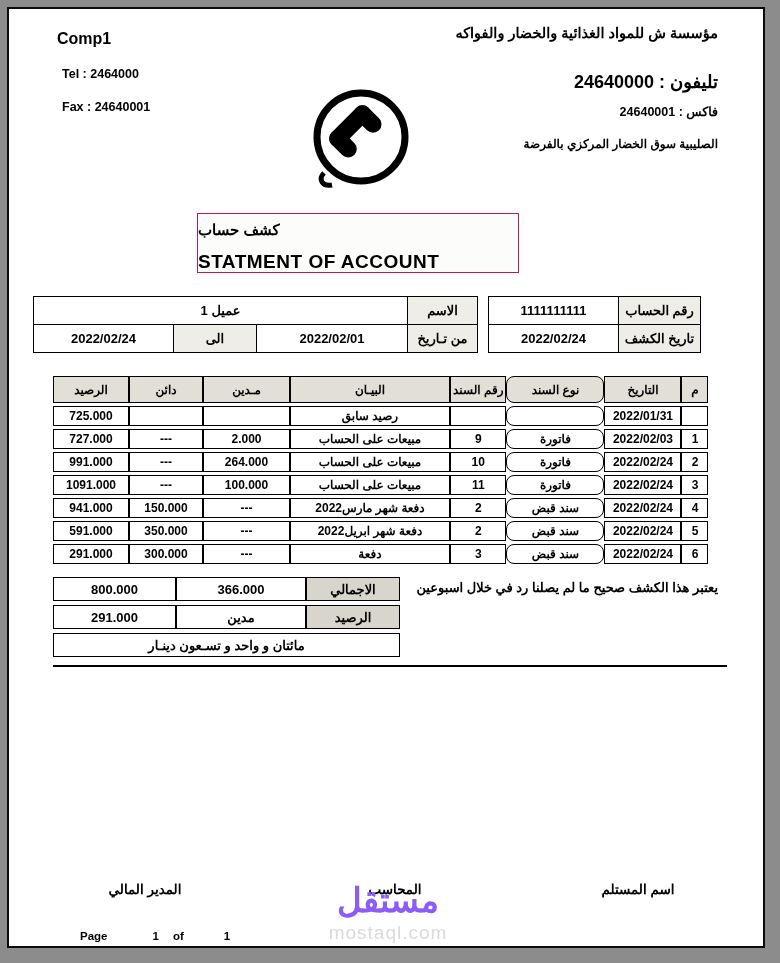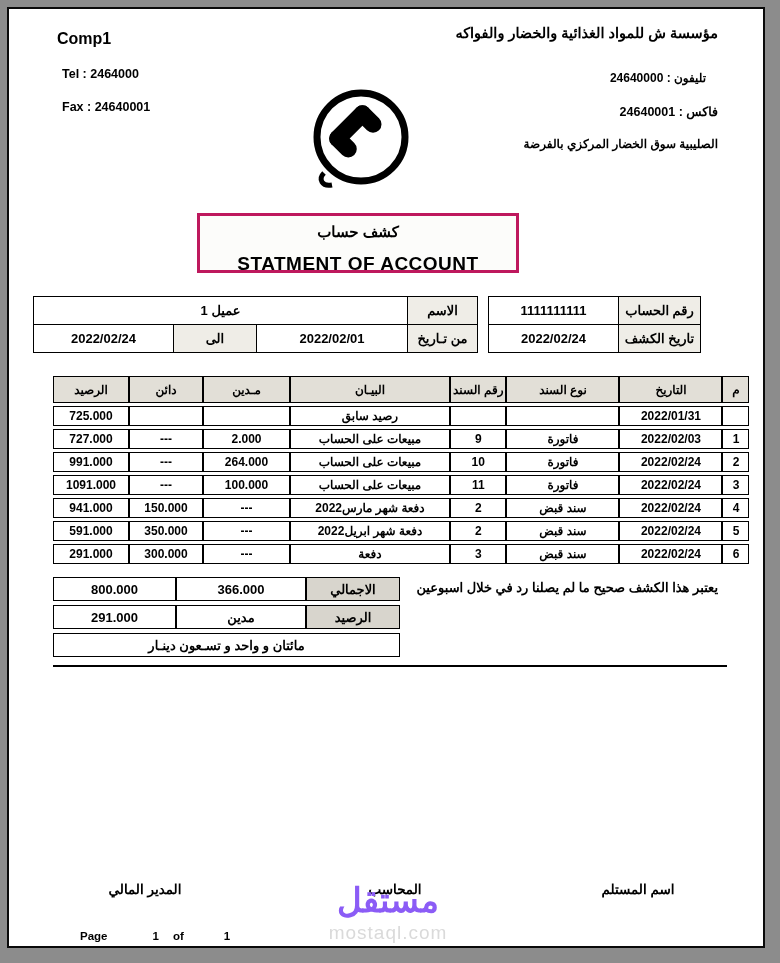--- a/index.html
+++ b/index.html
@@ -16,29 +16,29 @@
   }
   .abs{position:absolute;}
   .b{font-weight:bold;}
   .rtl{direction:rtl;}
   
   .company-en{left:48px;top:21px;font-size:16px;}
   .tel-en{left:53px;top:58px;font-size:12.5px;}
   .fax-en{left:53px;top:91px;font-size:12.5px;}
   .addr-en{left:41px;top:123px;font-size:12.5px;}
   .company-ar{right:45px;top:16px;font-size:14.5px;}
-  .tel-ar{right:57px;top:62px;font-size:12px;}
+  .tel-ar{right:45px;top:62px;font-size:18px;}
   .fax-ar{right:45px;top:95px;font-size:12.5px;}
   .addr-ar{right:45px;top:128px;font-size:12px;}
   .phone-wrap{left:297px;top:74px;width:110px;height:110px;}
   
   .title-box{
     left:188px;top:204px;width:322px;height:60px;
-    border:3px solid #be185d;background:#fcfcfa;
-    text-align:center;box-sizing:border-box;
+    border:1px solid #be185d;background:#fcfcfa;
+    text-align:left;box-sizing:border-box;
   }
   .title-ar{font-size:15px;margin-top:7px;}
   .title-en{font-size:19px;letter-spacing:0.5px;margin-top:12px;}
   
   table{border-spacing:0;}
   .info-table{position:absolute;top:287px;direction:rtl;border-collapse:collapse;font-size:13px;font-weight:bold;}
   .info-left{right:285px;}
   .info-right{right:62px;}
   .info-table td{
     border:1px solid #000;text-align:center;height:28px;
@@ -53,21 +53,21 @@
     position:absolute;left:44px;top:364px;direction:rtl;
     border-collapse:separate;border-spacing:0 3px;
     font-size:12px;font-weight:bold;table-layout:fixed;
   }
   .main-table th,.main-table td{
     border:1px solid #000;text-align:center;padding:0 2px;
     white-space:nowrap;overflow:hidden;box-sizing:border-box;
   }
   .main-table th{height:27px;background:#e2dfd7;}
   .main-table td{height:20px;}
-  .c0{width:27px;} .c1{width:103px;} .c2{width:113px;} .c3{width:42px;}
+  .c0{width:27px;} .c1{width:77px;} .c2{width:98px;border-radius:8px;} .c3{width:42px;}
   .c4{width:160px;} .c5{width:87px;} .c6{width:74px;} .c7{width:76px;}
   
   .summary-table{
     position:absolute;left:44px;top:564px;direction:rtl;
     border-collapse:separate;border-spacing:0 4px;
     font-size:13px;font-weight:bold;
   }
   .summary-table td{
     border:1px solid #000;text-align:center;height:24px;
     padding:0 4px;box-sizing:border-box;white-space:nowrap;

